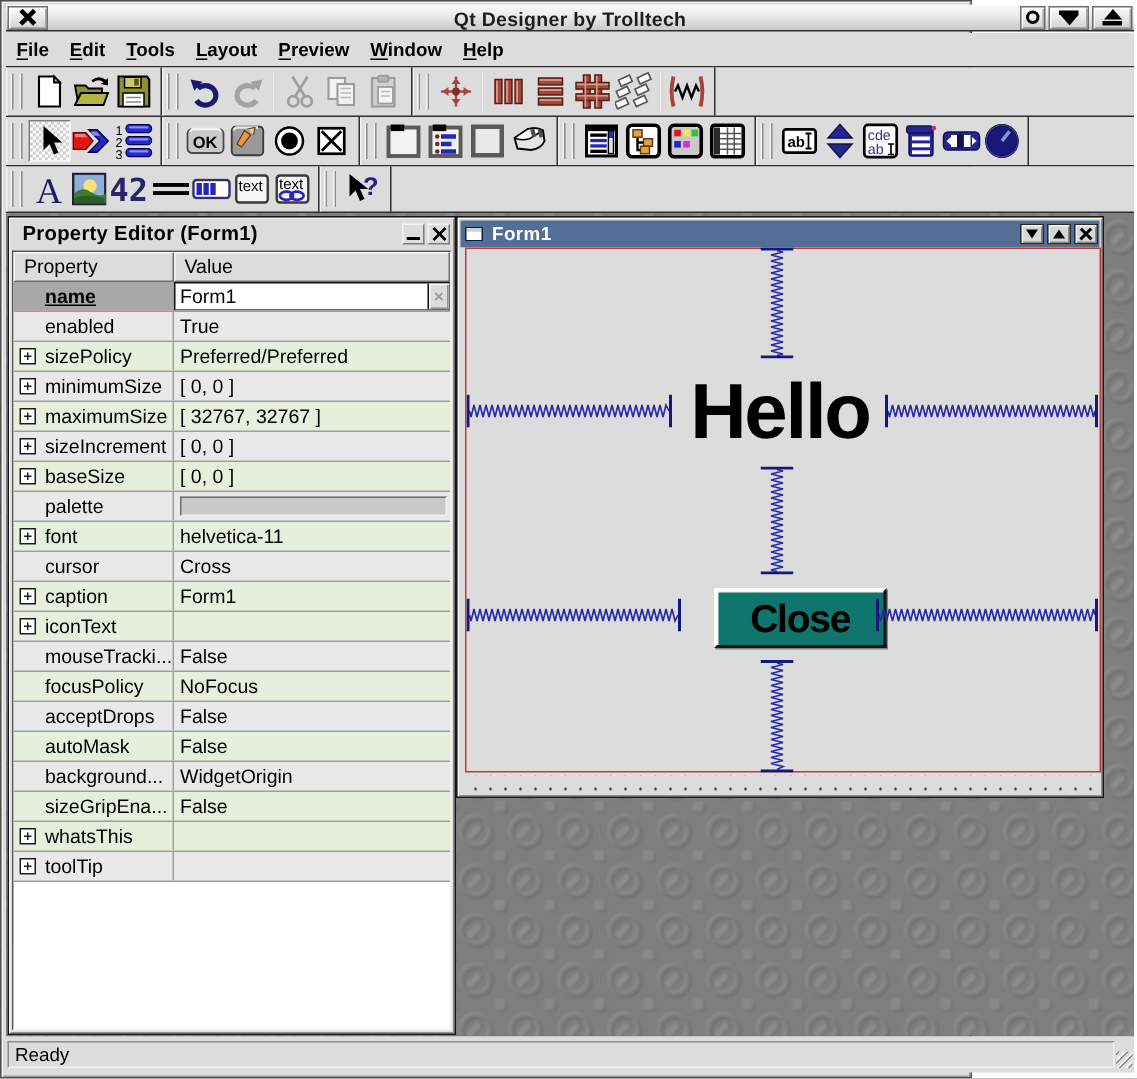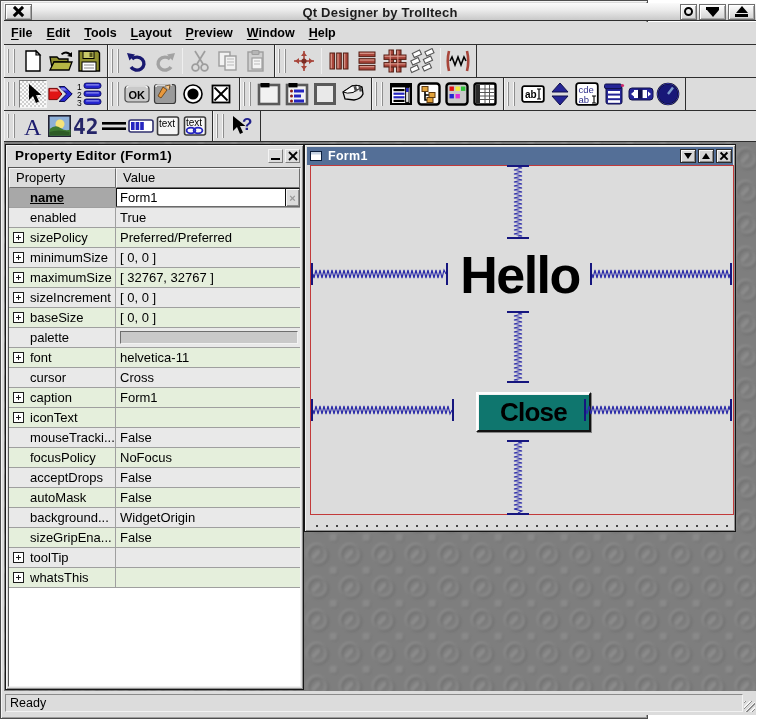--- a/index.html
+++ b/index.html
@@ -822,33 +822,33 @@
             </div>
             <div class="prow green">
               <div class="pcell">
                 <span class="no-expander"></span>
                 <span>sizeGripEna...</span>
               </div>
               <div class="vcell">
                 <span>False</span>
               </div>
             </div>
+            <div class="prow green">
+              <div class="pcell">
+                <span class="expander"></span>
+                <span>whatsThis</span>
+              </div>
+              <div class="vcell">
+                <span></span>
+              </div>
+            </div>
             <div class="prow ">
               <div class="pcell">
                 <span class="expander"></span>
                 <span>toolTip</span>
-              </div>
-              <div class="vcell">
-                <span></span>
-              </div>
-            </div>
-            <div class="prow green">
-              <div class="pcell">
-                <span class="expander"></span>
-                <span>whatsThis</span>
               </div>
               <div class="vcell">
                 <span></span>
               </div>
             </div>
           </div>
         <div id="prop-filler"></div>
       </div>
     </div>
 

